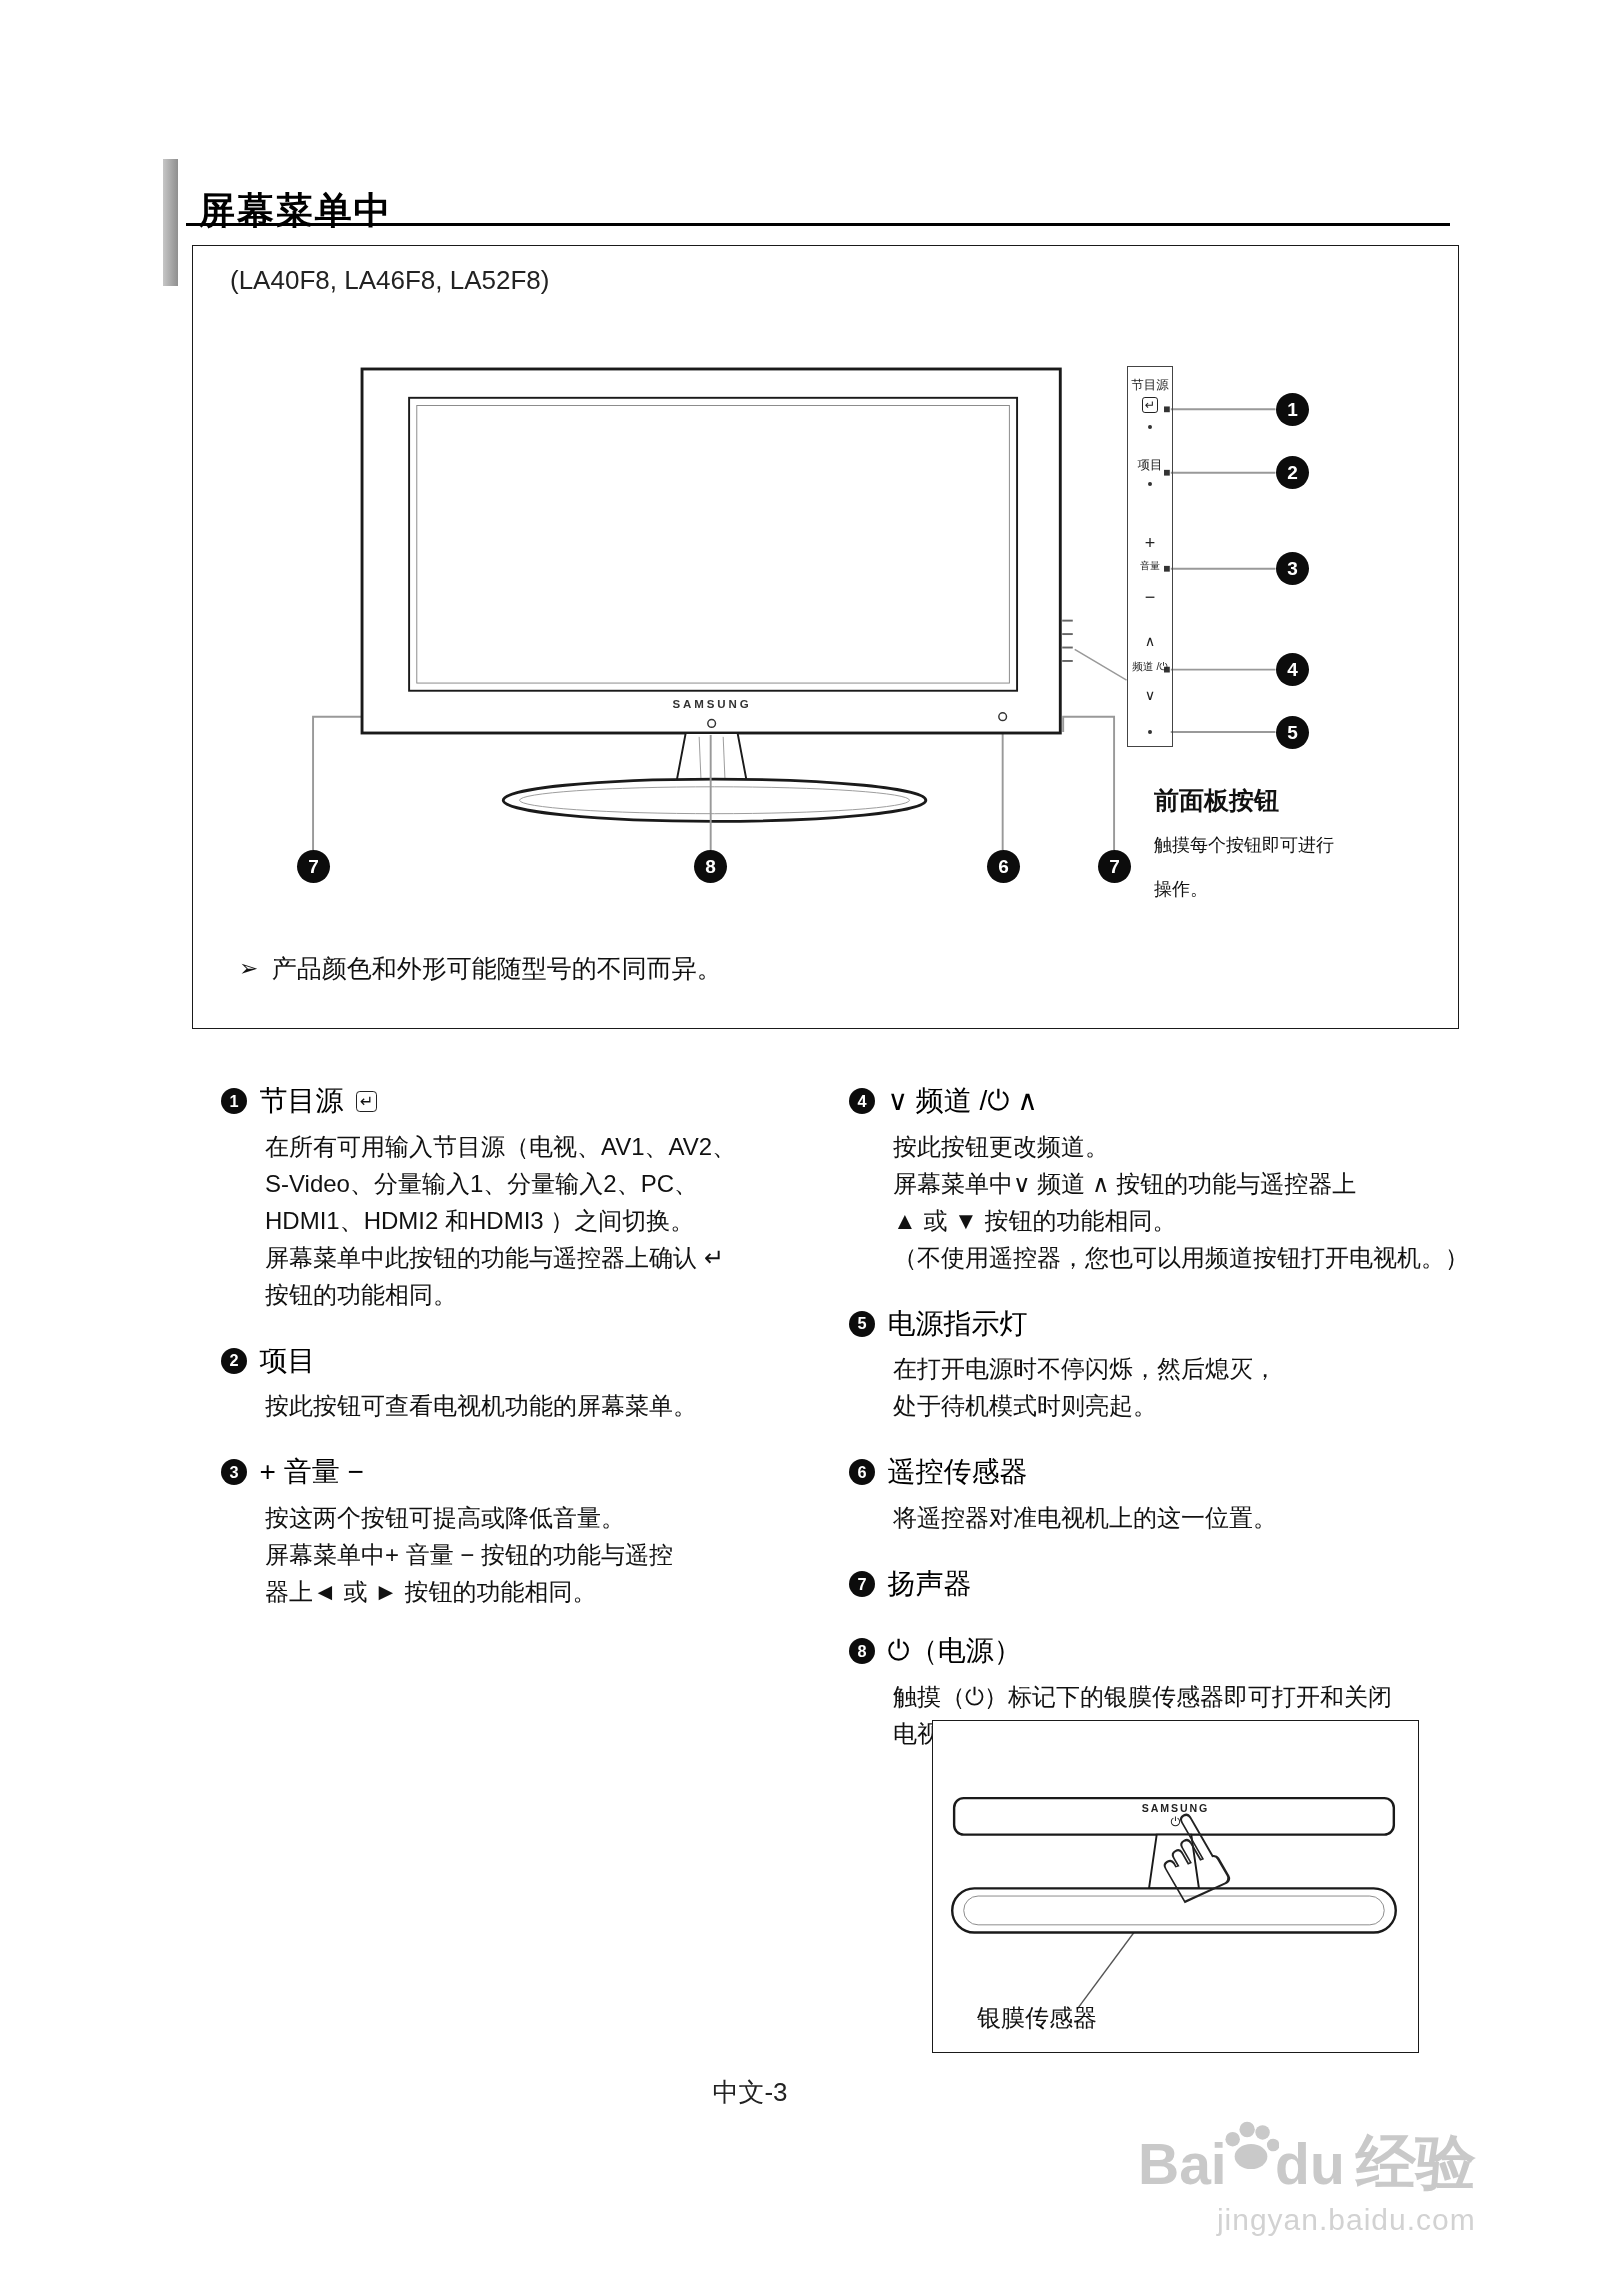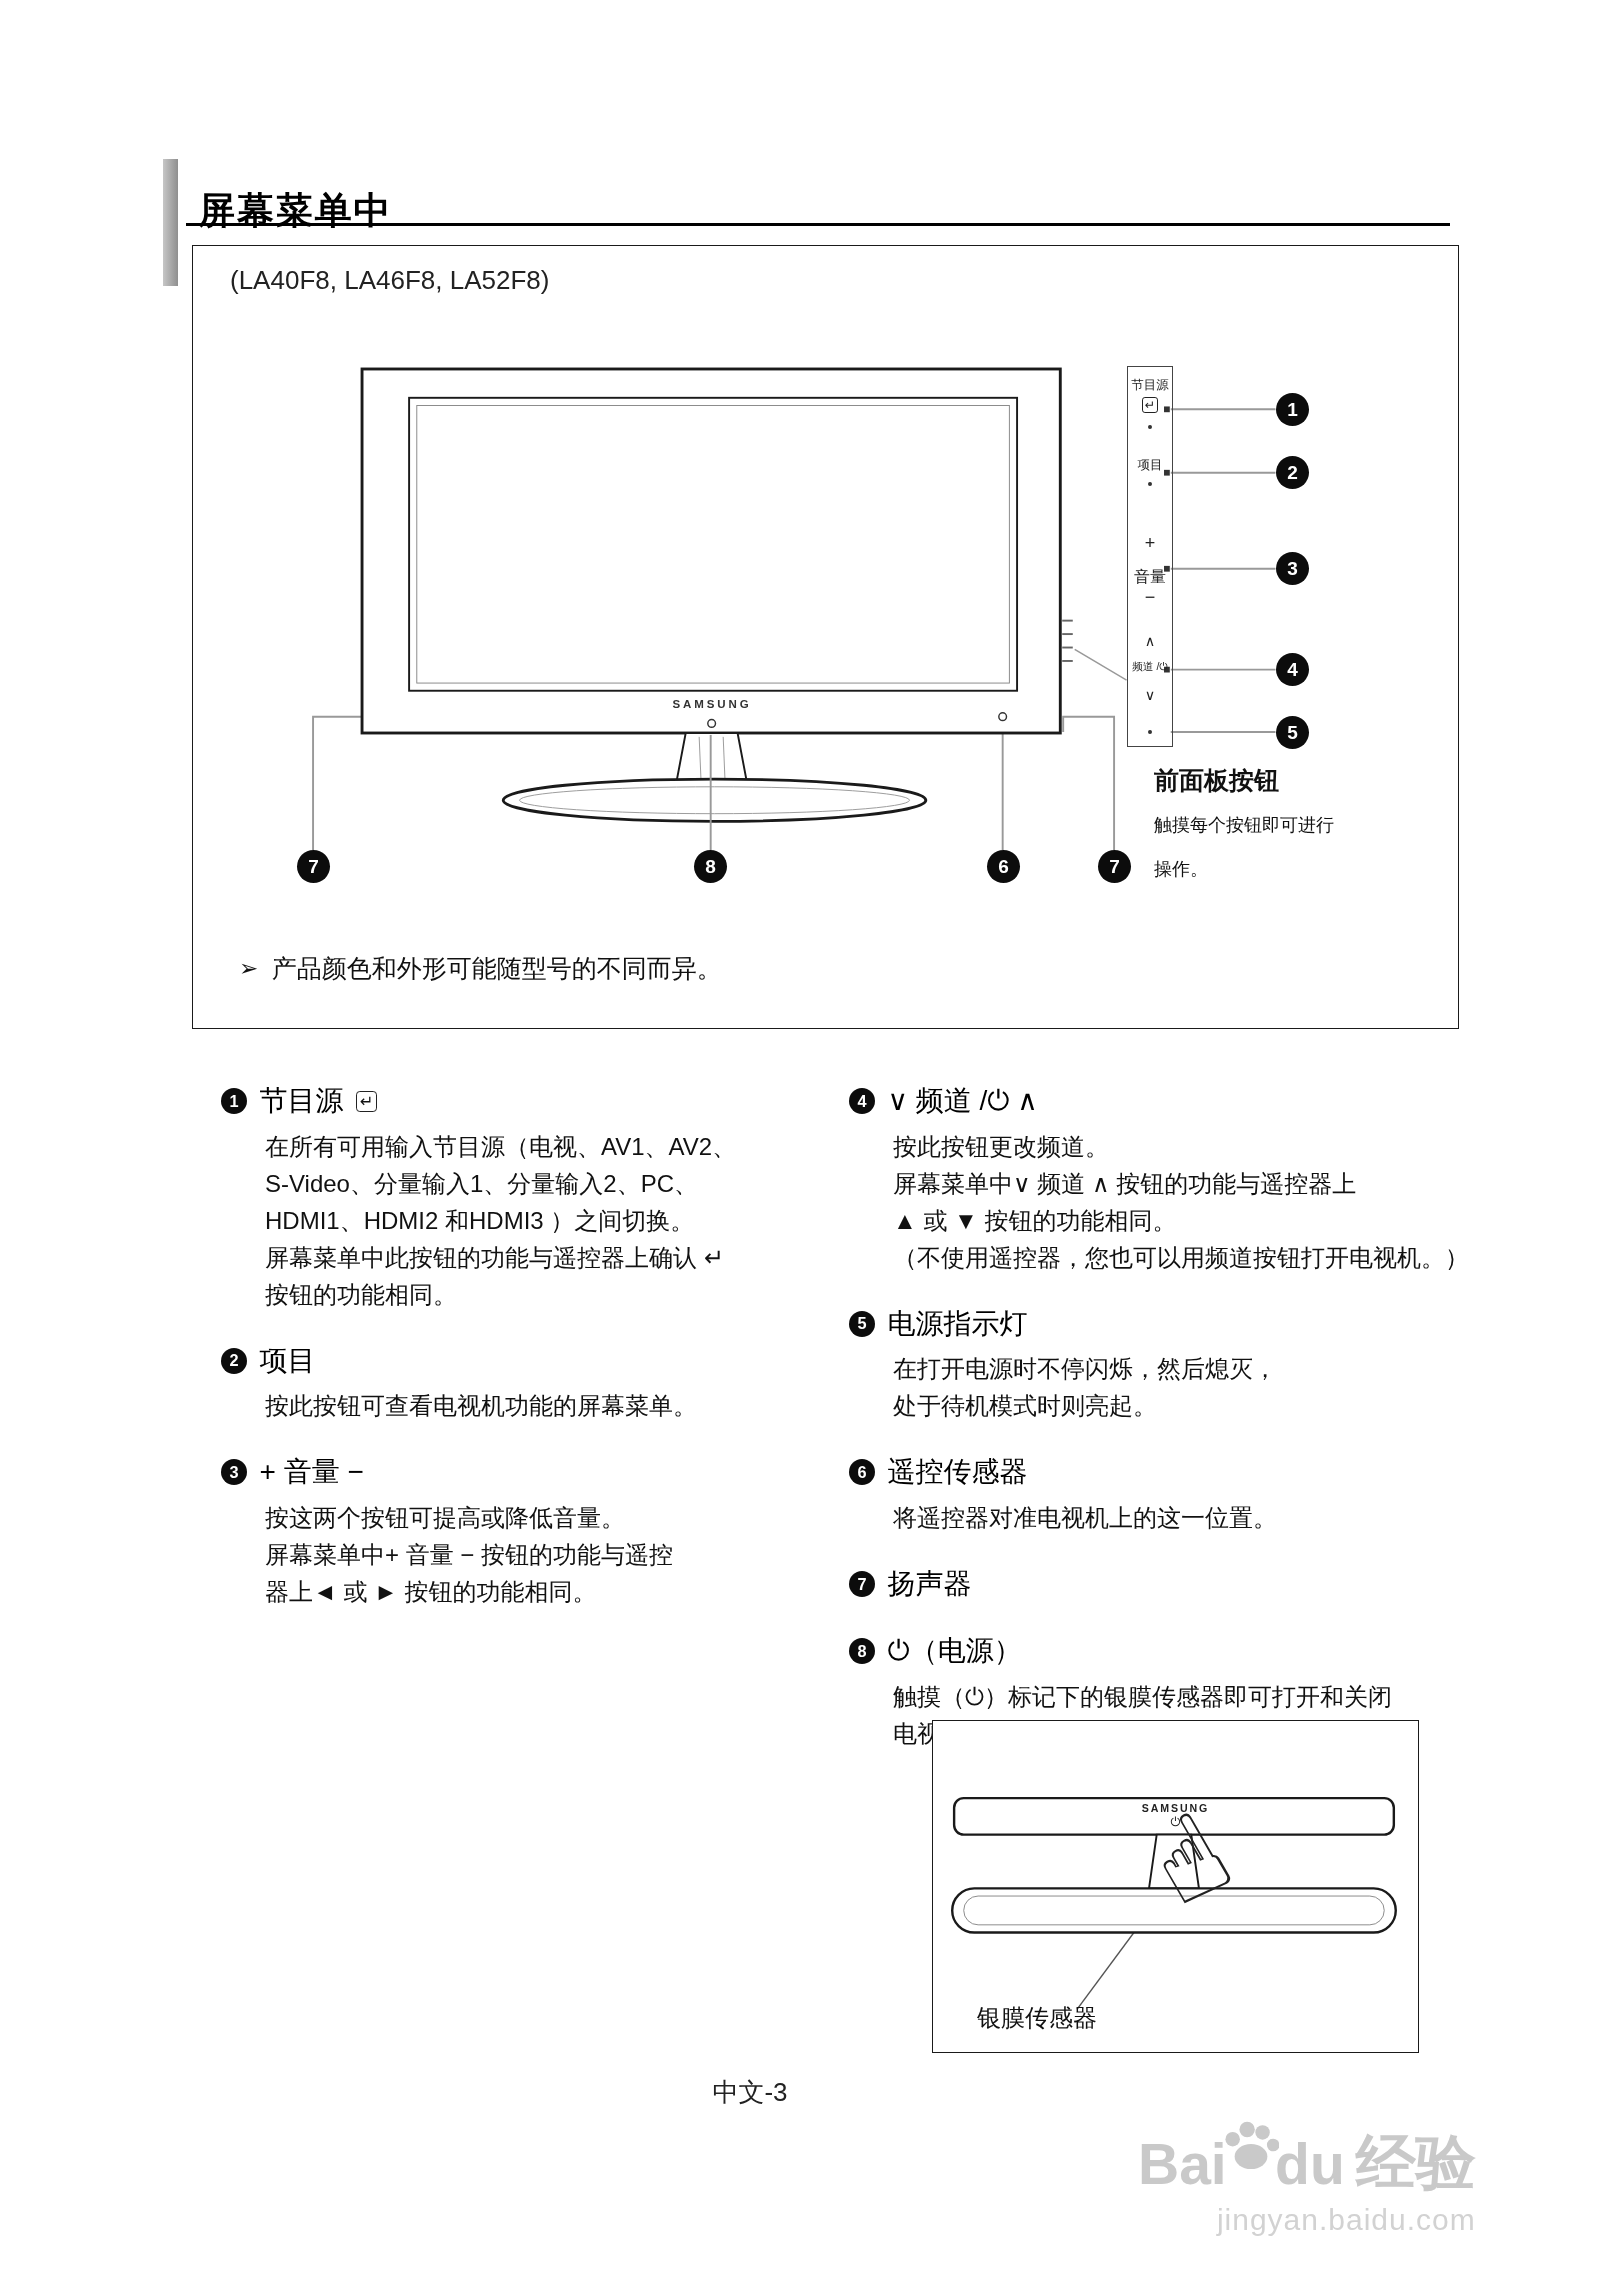--- a/index.html
+++ b/index.html
@@ -21,21 +21,21 @@
 
   
   .strip{position:absolute;left:934px;top:120px;width:44px;height:379px;border:1.4px solid #444;}
   .s-item{position:absolute;left:0;width:100%;text-align:center;line-height:1;color:#222;}
   .s-dot{position:absolute;left:50%;margin-left:-1.9px;width:3.8px;height:3.8px;border-radius:50%;background:#333;}
   .enter-box{display:inline-block;border:1.4px solid #222;border-radius:2.9px;font-size:12.5px;line-height:14.4px;padding:0 1.9px;}
 
   .callout-num{position:absolute;width:33px;height:33px;border-radius:50%;background:#0c0c0c;color:#fff;
       font-size:19px;font-weight:bold;display:flex;align-items:center;justify-content:center;}
 
-  .panel-caption{position:absolute;left:961px;top:518px;width:298px;}
+  .panel-caption{position:absolute;left:961px;top:538px;width:298px;}
   .caption-title{font-size:25px;font-weight:bold;margin-bottom:5.8px;}
   .caption-body{font-size:18px;line-height:44px;white-space:pre-line;}
 
   .box-note{position:absolute;left:46px;top:706px;font-size:25px;display:flex;align-items:center;color:#111;}
   .note-arrow{margin-right:13.4px;font-size:23px;}
 
   
   .col{position:absolute;top:1082px;}
   .col-left{left:221px;width:524px;}
   .col-right{left:849px;width:672px;}
@@ -115,21 +115,21 @@
 
   <div class="tv-brand">SAMSUNG</div>
 
   <div class="strip">
     <div class="s-item" style="top:11.5px;font-size:12.5px;">节目源</div>
     <div class="s-item" style="top:29px;"><span class="enter-box">↵</span></div>
     <div class="s-dot" style="top:58px;"></div>
     <div class="s-item" style="top:92px;font-size:12.5px;">项目</div>
     <div class="s-dot" style="top:115px;"></div>
     <div class="s-item" style="top:167px;font-size:18px;">+</div>
-    <div class="s-item" style="top:202px;font-size:16px;">音量</div>
+    <div class="s-item" style="top:194px;font-size:10px;">音量</div>
     <div class="s-item" style="top:221px;font-size:18px;">−</div>
     <div class="s-item" style="top:267px;font-size:14.4px;">∧</div>
     <div class="s-item" style="top:294px;font-size:10.6px;white-space:nowrap;text-align:center;">频道 /⏻</div>
     <div class="s-item" style="top:321px;font-size:14.4px;">∨</div>
     <div class="s-dot" style="top:363px;"></div>
   </div>
 
   <div class="callout-num" style="left:1083px;top:147px;">1</div>
   <div class="callout-num" style="left:1083px;top:210px;">2</div>
   <div class="callout-num" style="left:1083px;top:306px;">3</div>

